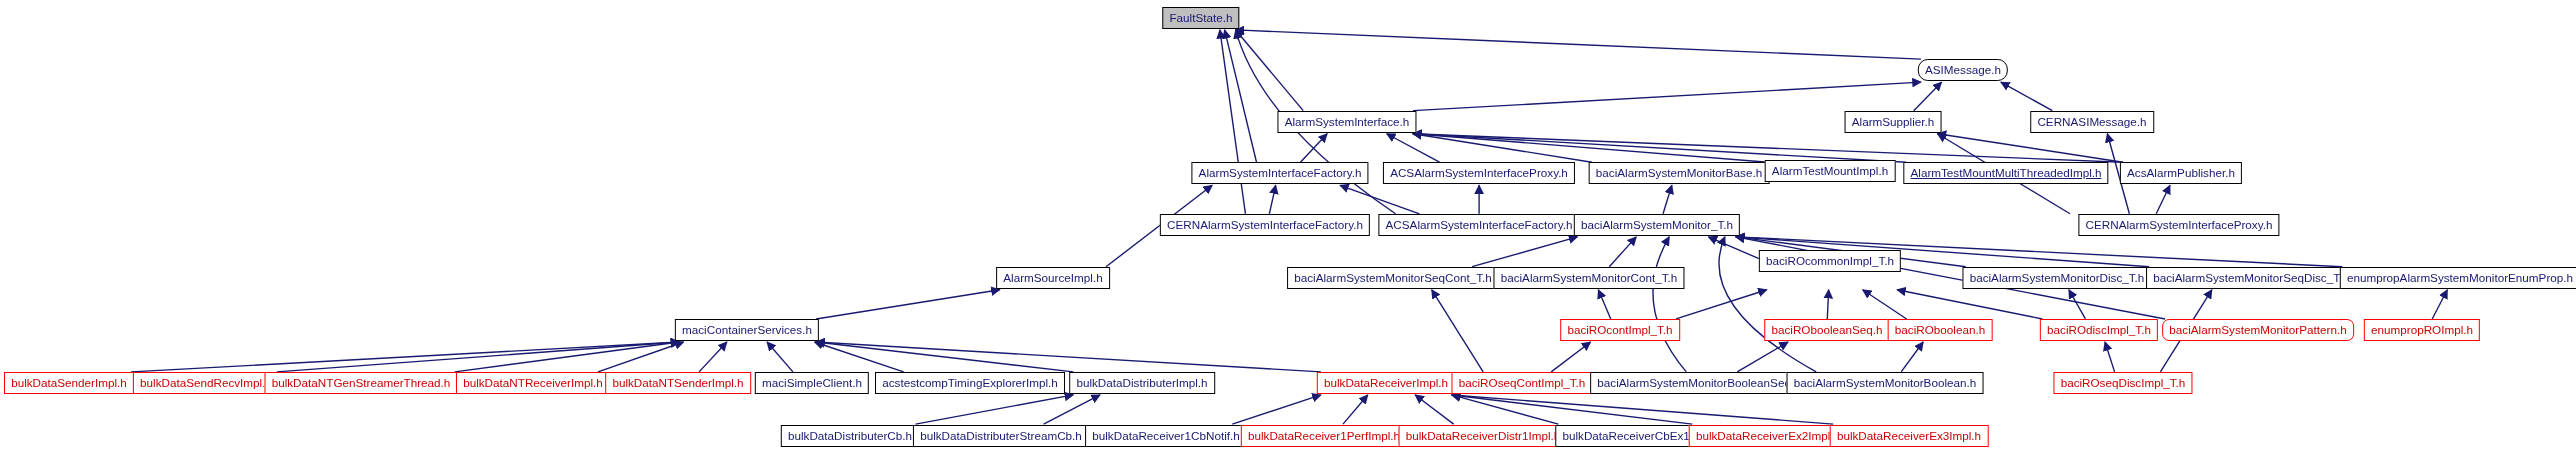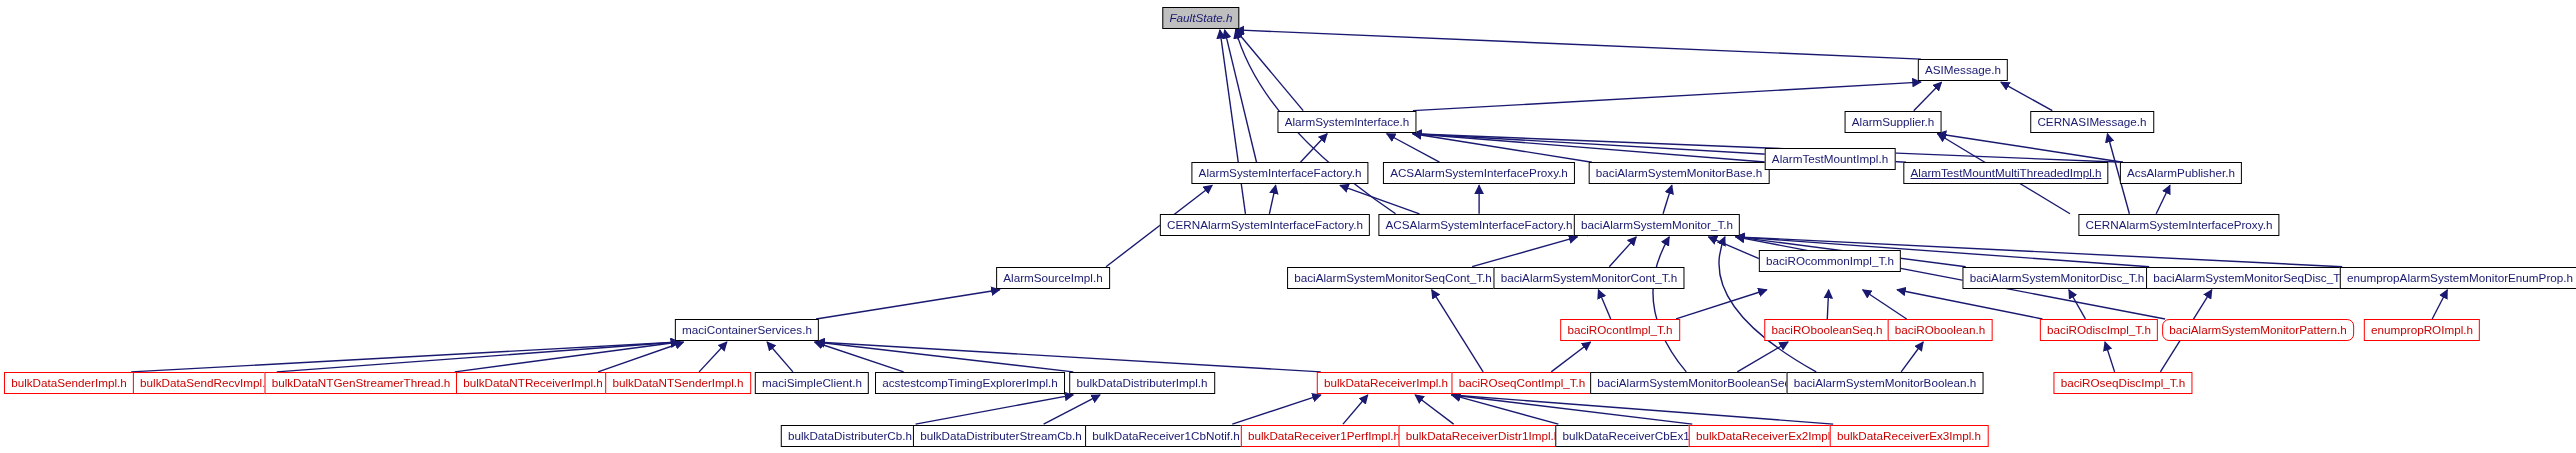--- a/index.html
+++ b/index.html
@@ -40,21 +40,20 @@
     line-height: 1.15;
     padding: 2.8px 6.2px 3.4px 6.2px;
     white-space: nowrap;
     z-index: 2;
     cursor: pointer;
   }
   .node.root {
     background: var(--highlight-fill, #bfbfbf);
     color: var(--node-text, #191970);
     cursor: default;
-    font-style: italic;
   }
   .node.red {
     border-color: var(--red-border, #ff0000);
     color: var(--red-text, #cc0000);
   }
 </style>
 </head>
 <body>
 
 <div class="canvas">
@@ -124,28 +123,28 @@
       <path d="M 1516.5 617 L 1598.5 574.546875" class="edge" marker-end="url(#arrowhead)"></path>
       <path d="M 1791 617 L 1919.765625 574.546875" class="edge" marker-end="url(#arrowhead)"></path>
       <path d="M 1952 617 L 1988 574.546875" class="edge" marker-end="url(#arrowhead)"></path>
       <path d="M 2113 617 L 2057 574.546875" class="edge" marker-end="url(#arrowhead)"></path>
       <path d="M 2265.3046875 617 L 2110.234375 574.546875" class="edge" marker-end="url(#arrowhead)"></path>
       <path d="M 2460.1171875 617 L 2110.234375 574.546875" class="edge" marker-end="url(#arrowhead)"></path>
       <path d="M 2665.1171875 617 L 2110.234375 574.546875" class="edge" marker-end="url(#arrowhead)"></path>
     </svg>
 
 <div class="node root" style="left: 1201px; top: 6.9px;">FaultState.h</div>
-    <div class="node" style="left: 1963px; top: 59px;">ASIMessage.h</div>
+    <div class="node" style="left: 1963px; top: 59px; border-radius: 10px;">ASIMessage.h</div>
     <div class="node" style="left: 1347px; top: 111px;">AlarmSystemInterface.h</div>
     <div class="node" style="left: 1893px; top: 111px;">AlarmSupplier.h</div>
     <div class="node" style="left: 2092px; top: 111px;">CERNASIMessage.h</div>
     <div class="node" style="left: 1280px; top: 162px;">AlarmSystemInterfaceFactory.h</div>
     <div class="node" style="left: 1479px; top: 162px;">ACSAlarmSystemInterfaceProxy.h</div>
     <div class="node" style="left: 1679px; top: 162px;">baciAlarmSystemMonitorBase.h</div>
-    <div class="node" style="left: 1830px; top: 148px;">AlarmTestMountImpl.h</div>
+    <div class="node" style="left: 1830px; top: 160px;">AlarmTestMountImpl.h</div>
     <div class="node" style="left: 2006px; top: 162px; text-decoration: underline;">AlarmTestMountMultiThreadedImpl.h</div>
     <div class="node" style="left: 2181px; top: 162px;">AcsAlarmPublisher.h</div>
     <div class="node" style="left: 1265px; top: 214px;">CERNAlarmSystemInterfaceFactory.h</div>
     <div class="node" style="left: 1479px; top: 214px;">ACSAlarmSystemInterfaceFactory.h</div>
     <div class="node" style="left: 1657px; top: 214px;">baciAlarmSystemMonitor_T.h</div>
     <div class="node" style="left: 2147px; top: 214px; margin-left: 32px;">CERNAlarmSystemInterfaceProxy.h</div>
     <div class="node" style="left: 1053px; top: 267px;">AlarmSourceImpl.h</div>
     <div class="node" style="left: 1393px; top: 267px;">baciAlarmSystemMonitorSeqCont_T.h</div>
     <div class="node" style="left: 1589px; top: 267px;">baciAlarmSystemMonitorCont_T.h</div>
     <div class="node" style="left: 1830px; top: 250px;">baciROcommonImpl_T.h</div>

